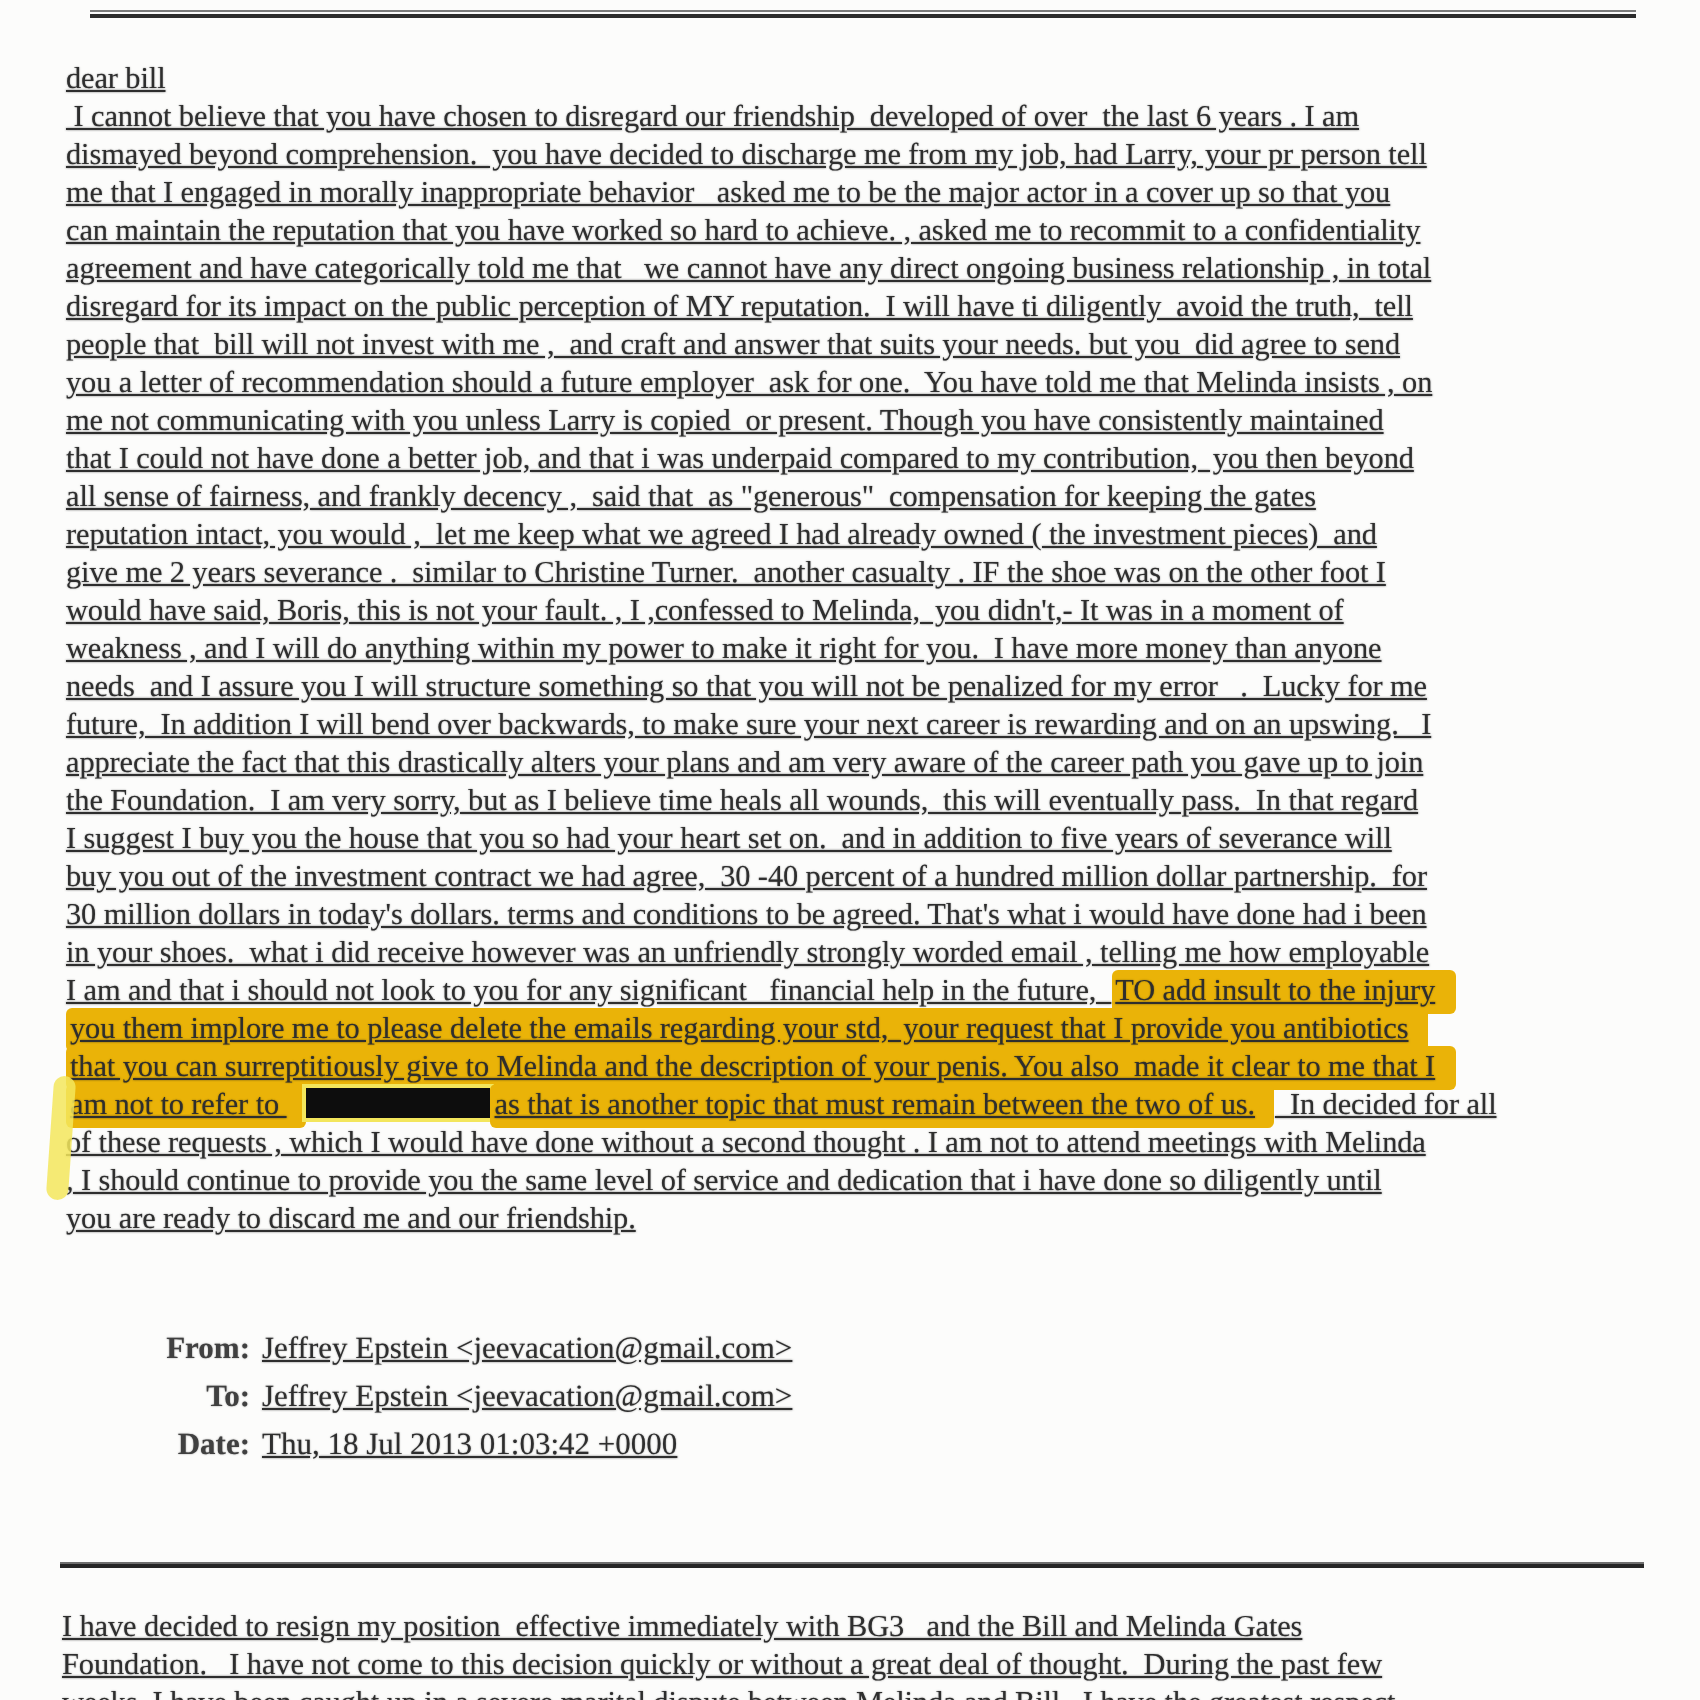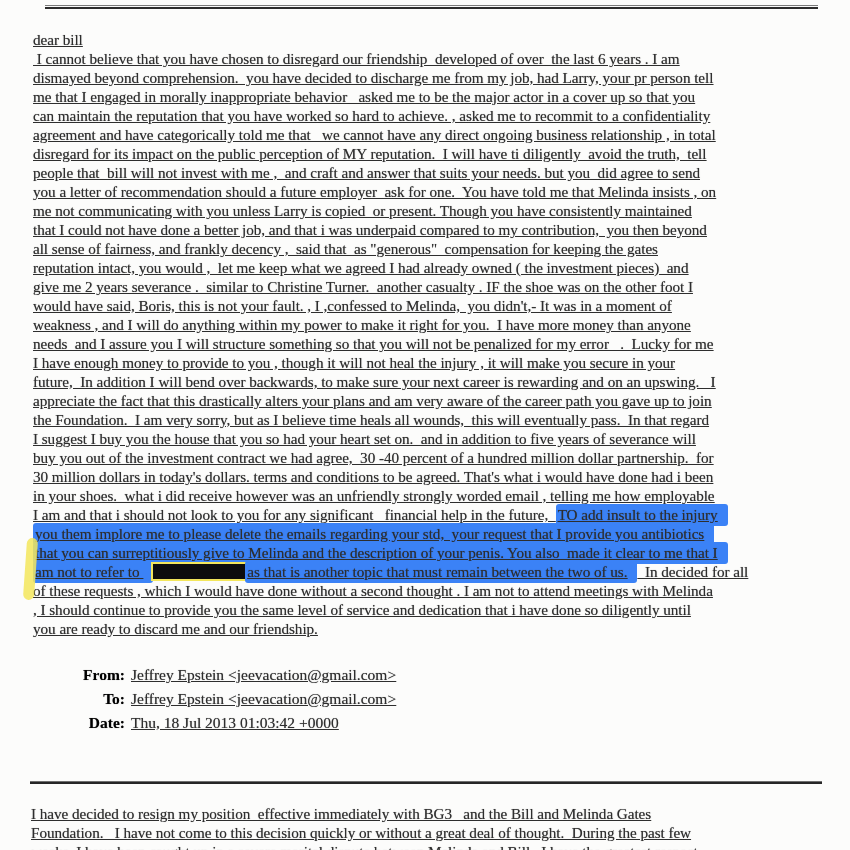--- a/index.html
+++ b/index.html
@@ -14,40 +14,40 @@
     position:absolute;left:45px;top:5px;width:773px;height:4px;
     background:linear-gradient(to bottom,#7a7a7a 0 1px,#fafafa 1px 2px,#2c2c2c 2px 100%);
   }
   .letter-body{
     position:absolute;left:33px;top:30px;width:800px;
     font-size:15.2px;line-height:19px;letter-spacing:-0.05px;
     text-shadow:0 0 0.8px rgba(25,25,25,0.55);
   }
   .line{white-space:pre;text-decoration:underline;}
   .hl{
-    background:#3b82f6;
+    background:#eab308;
     padding:2px 10px 3px 2px;
     border-radius:3px;
   }
   .redact{
     display:inline-block;width:92px;height:15px;
     background:#0d0d0d;vertical-align:-2px;
     box-shadow:0 0 0 2px #f3e65c;
   }
   .smudge{
     position:absolute;left:25px;top:538px;width:11px;height:62px;
     background:#f3e65c;border-radius:8px;transform:rotate(4deg);opacity:.85;
   }
   .email-headers{
     position:absolute;left:30px;top:663px;
     font-size:15.5px;line-height:24px;
     text-shadow:0 0 0.8px rgba(25,25,25,0.55);
   }
   .hrow{display:flex;white-space:pre;}
-  .hlabel{display:inline-block;width:95px;text-align:right;font-weight:bold;color:#000000;}
+  .hlabel{display:inline-block;width:95px;text-align:right;font-weight:bold;color:#404040;}
   .hvalue{margin-left:6px;text-decoration:underline;}
   .section-rule{
     position:absolute;left:30px;top:781px;width:792px;height:3px;
     background:linear-gradient(to bottom,#6f6f6f 0 1px,#262626 1px 100%);
   }
   .footer-par{
     position:absolute;left:31px;top:804px;width:800px;
     font-size:15.2px;line-height:19px;letter-spacing:-0.05px;
     text-shadow:0 0 0.8px rgba(25,25,25,0.55);
   }
@@ -68,21 +68,20 @@
       <div class="line"><span>people that  bill will not invest with me ,  and craft and answer that suits your needs. but you  did agree to send</span></div>
       <div class="line"><span>you a letter of recommendation should a future employer  ask for one.  You have told me that Melinda insists , on</span></div>
       <div class="line"><span>me not communicating with you unless Larry is copied  or present. Though you have consistently maintained</span></div>
       <div class="line"><span>that I could not have done a better job, and that i was underpaid compared to my contribution,  you then beyond</span></div>
       <div class="line"><span>all sense of fairness, and frankly decency ,  said that  as "generous"  compensation for keeping the gates</span></div>
       <div class="line"><span>reputation intact, you would ,  let me keep what we agreed I had already owned ( the investment pieces)  and</span></div>
       <div class="line"><span>give me 2 years severance .  similar to Christine Turner.  another casualty . IF the shoe was on the other foot I</span></div>
       <div class="line"><span>would have said, Boris, this is not your fault. , I ,confessed to Melinda,  you didn't,- It was in a moment of</span></div>
       <div class="line"><span>weakness , and I will do anything within my power to make it right for you.  I have more money than anyone</span></div>
       <div class="line"><span>needs  and I assure you I will structure something so that you will not be penalized for my error   .  Lucky for me</span></div>
-      <div class="line"><span>I have enough money to provide to you , though it will not heal the injury , it will make you secure in your</span></div>
       <div class="line"><span>future,  In addition I will bend over backwards, to make sure your next career is rewarding and on an upswing.   I</span></div>
       <div class="line"><span>appreciate the fact that this drastically alters your plans and am very aware of the career path you gave up to join</span></div>
       <div class="line"><span>the Foundation.  I am very sorry, but as I believe time heals all wounds,  this will eventually pass.  In that regard</span></div>
       <div class="line"><span>I suggest I buy you the house that you so had your heart set on.  and in addition to five years of severance will</span></div>
       <div class="line"><span>buy you out of the investment contract we had agree,  30 -40 percent of a hundred million dollar partnership.  for</span></div>
       <div class="line"><span>30 million dollars in today's dollars. terms and conditions to be agreed. That's what i would have done had i been</span></div>
       <div class="line"><span>in your shoes.  what i did receive however was an unfriendly strongly worded email , telling me how employable</span></div>
       <div class="line"><span>I am and that i should not look to you for any significant   financial help in the future,  </span><span class="hl">TO add insult to the injury</span></div>
       <div class="line"><span class="hl">you them implore me to please delete the emails regarding your std,  your request that I provide you antibiotics</span></div>
       <div class="line"><span class="hl">that you can surreptitiously give to Melinda and the description of your penis. You also  made it clear to me that I</span></div>

